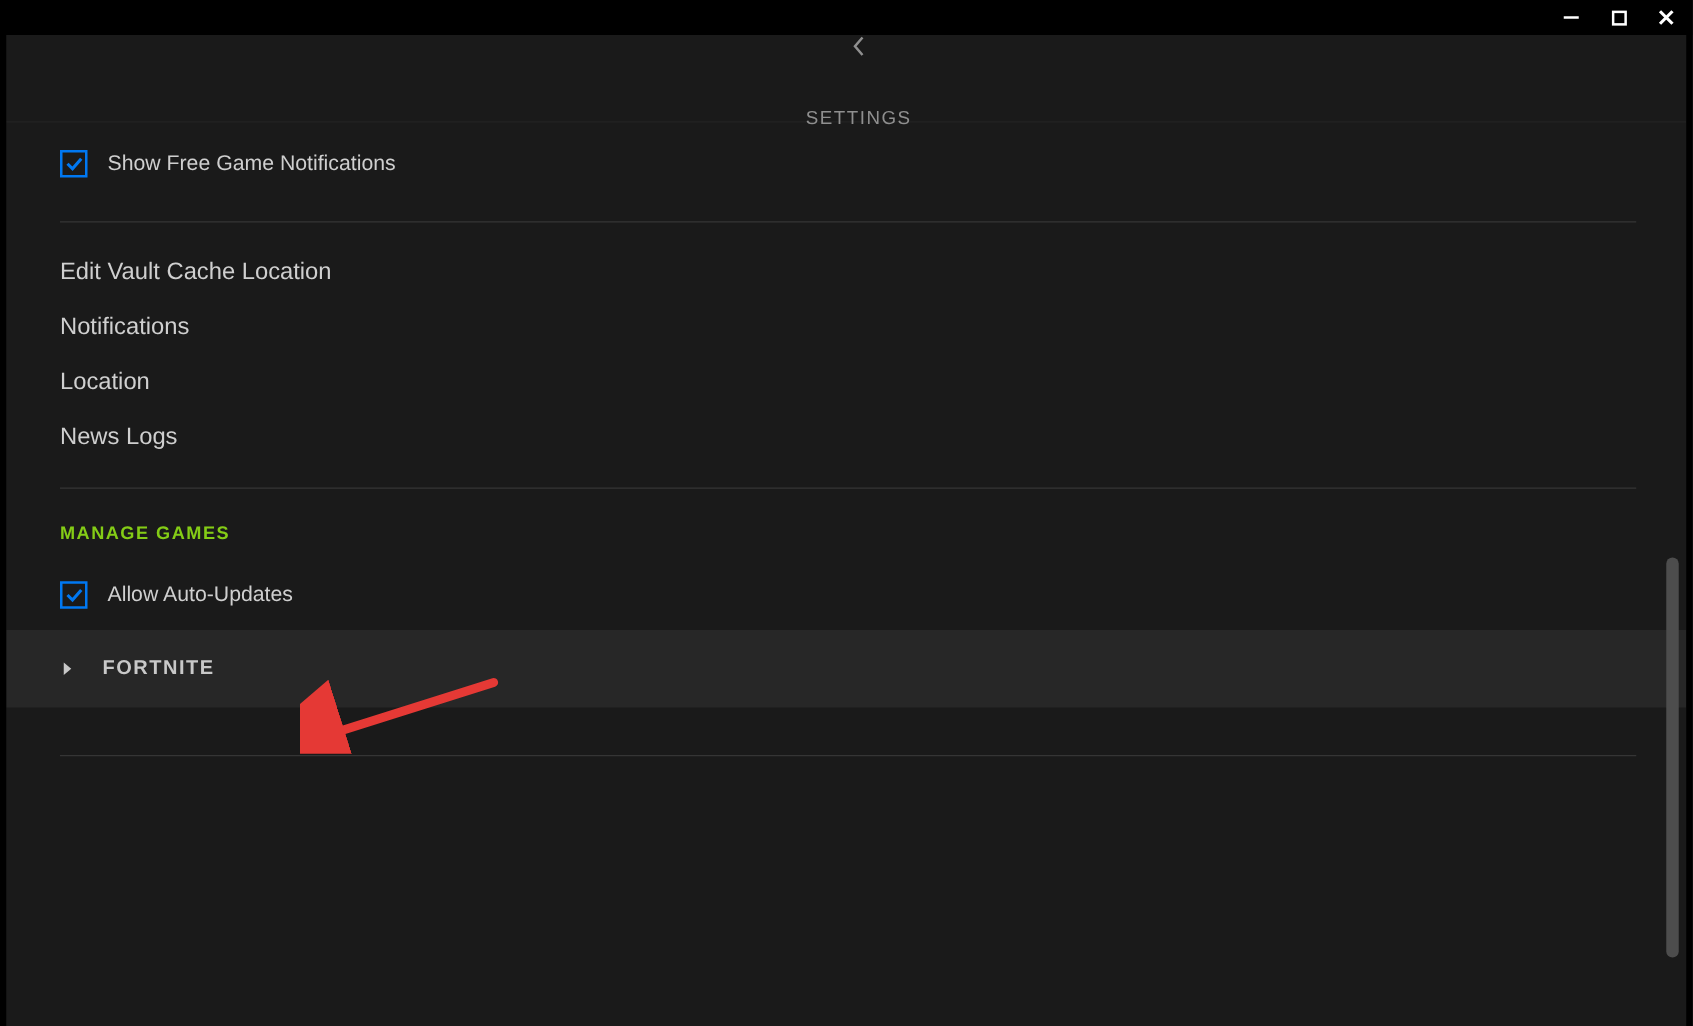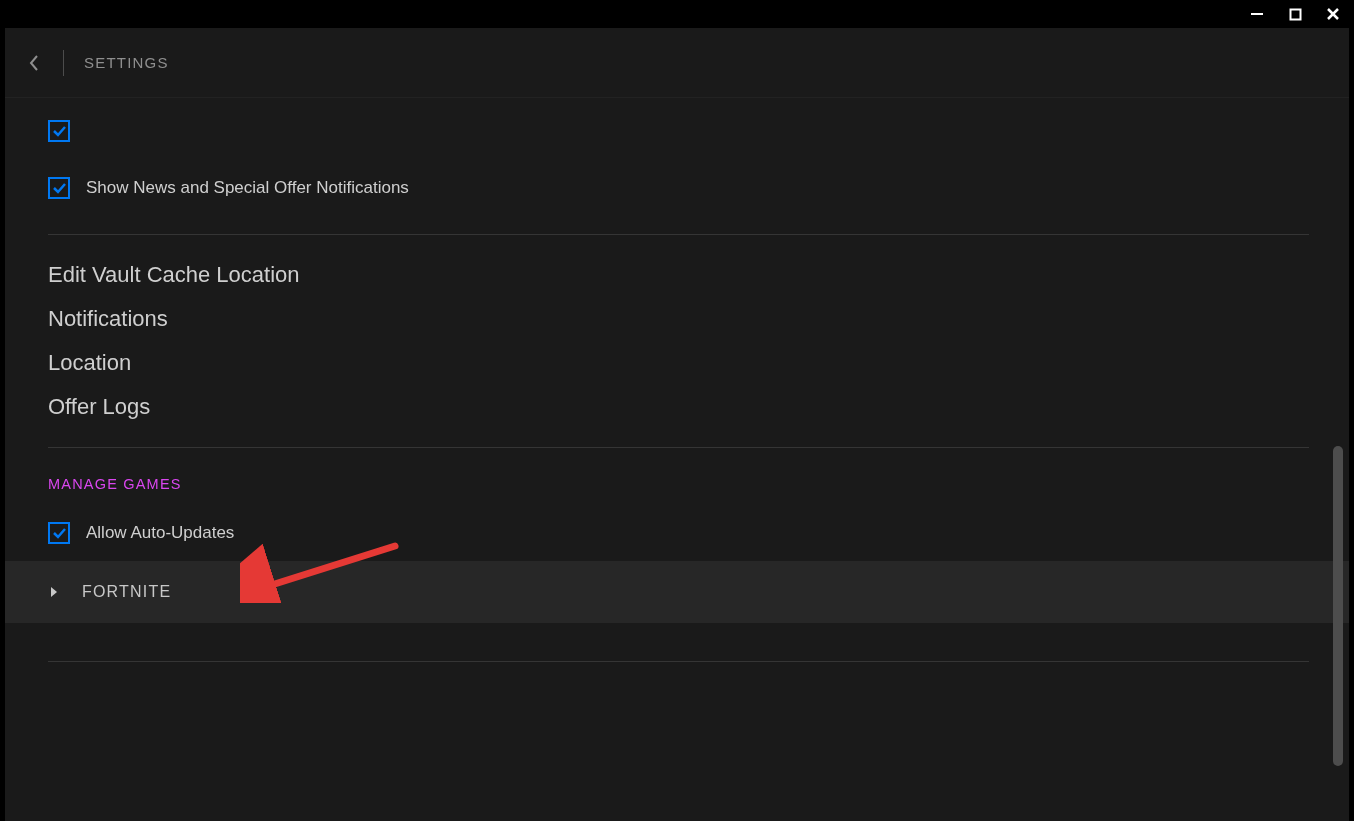--- a/index.html
+++ b/index.html
@@ -46,20 +46,21 @@
     display: flex;
     flex-direction: column;
   }
   .header {
     height: 70px;
     display: flex;
     align-items: center;
     padding-left: 20px;
     border-bottom: 1px solid rgba(255,255,255,0.04);
     gap: 20px;
+    flex-direction: column;
   }
   .back-btn {
     width: 18px;
     height: 18px;
     display: flex;
     align-items: center;
     justify-content: center;
     cursor: pointer;
   }
   .vdiv {
@@ -118,28 +119,28 @@
     height: 1px;
     background: rgba(255,255,255,0.12);
     margin-top: 18px;
     margin-bottom: 18px;
   }
   .link-row {
     height: 44px;
     display: flex;
     align-items: center;
     color: #cfcfcf;
-    font-size: 22px;
+    font-size: 19px;
     cursor: pointer;
   }
   .section-title {
-    color: #d946ef;
+    color: #84cc16;
     font-size: 14.5px;
     letter-spacing: 1.2px;
-    font-weight: 400;
+    font-weight: 700;
     margin-top: 28px;
     margin-bottom: 12px;
   }
   .game-row {
     position: relative;
     margin-left: -43px;
     margin-right: -40px;
     padding-left: 43px;
     height: 62px;
     display: flex;
@@ -152,20 +153,21 @@
     width: 12px;
     height: 12px;
     display: flex;
     align-items: center;
     justify-content: center;
   }
   .game-name {
     color: #c8c8c8;
     font-size: 16px;
     letter-spacing: 1.2px;
+    font-weight: bold;
   }
   .scrollbar-track {
     position: absolute;
     right: 6px;
     top: 18px;
     bottom: 10px;
     width: 10px;
   }
   .scrollbar-thumb {
     position: absolute;
@@ -220,44 +222,37 @@
 
     <div class="scroll-area">
       <div class="spacer-top"></div>
 
       <div class="checkbox-row">
         <div class="checkbox checked">
           <svg width="16" height="16" viewBox="0 0 16 16">
               <polyline points="3,8 7,12 14,4" stroke-width="2.5" fill="none"></polyline>
             </svg>
         </div>
-      </div>
-
-      <div class="checkbox-row">
-        <div class="checkbox checked">
-          <svg width="16" height="16" viewBox="0 0 16 16">
-              <polyline points="3,8 7,12 14,4" stroke-width="2.5" fill="none"></polyline>
-            </svg>
-        </div>
-        <div class="checkbox-label">Show News and Special Offer Notifications</div>
-      </div>
+        <div class="checkbox-label">Show Free Game Notifications</div>
+      </div>
+
 
       <div class="hr"></div>
 
       <div class="link-row">
         <span>Edit Vault Cache Location</span>
       </div>
       <div class="link-row">
         <span>Notifications</span>
       </div>
       <div class="link-row">
         <span>Location</span>
       </div>
       <div class="link-row">
-        <span>Offer Logs</span>
+        <span>News Logs</span>
       </div>
 
       <div class="hr"></div>
 
       <div class="section-title">MANAGE GAMES</div>
 
       <div class="checkbox-row">
         <div class="checkbox checked">
           <svg width="16" height="16" viewBox="0 0 16 16">
               <polyline points="3,8 7,12 14,4" stroke-width="2.5" fill="none"></polyline>

